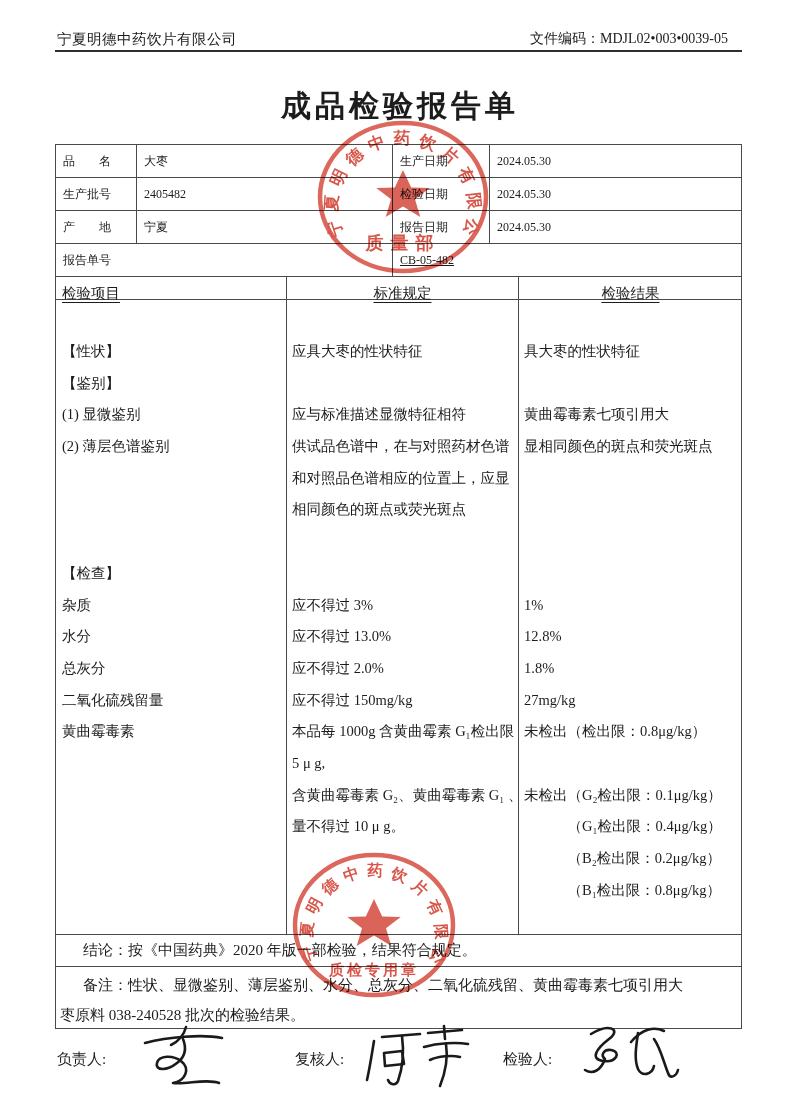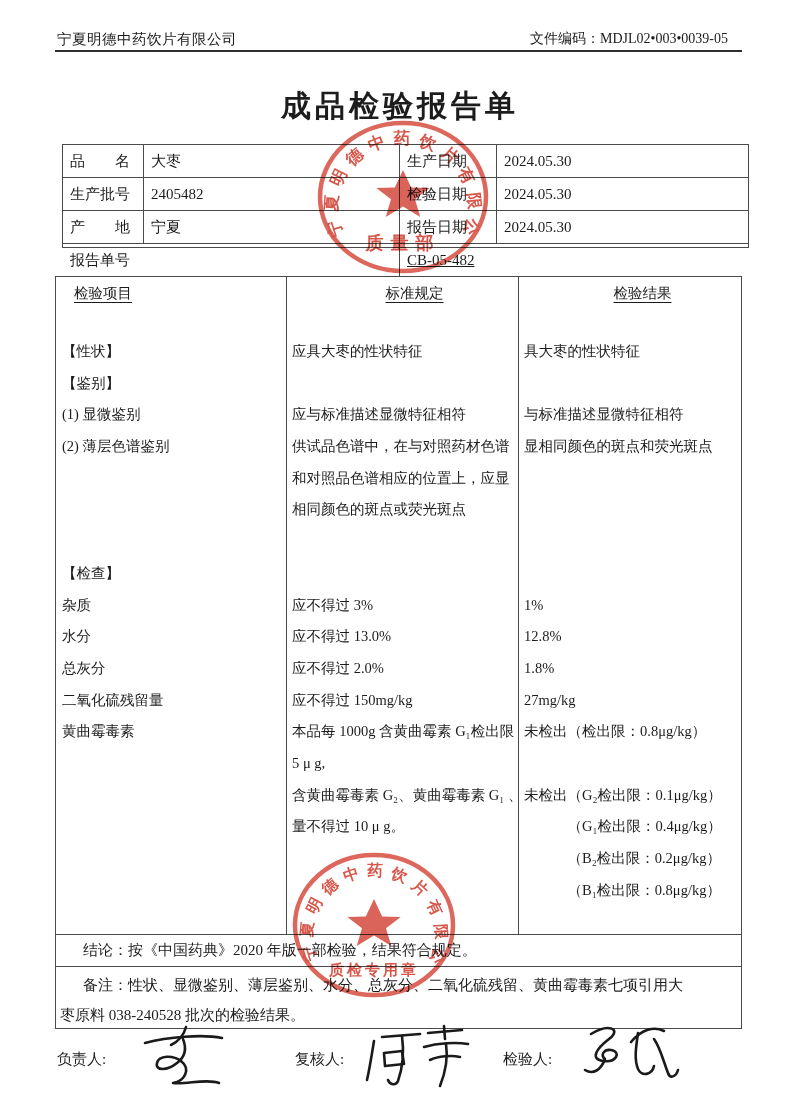--- a/index.html
+++ b/index.html
@@ -10,39 +10,39 @@
     border-radius:14px;
   }
   
   .hdr-company { position:absolute; left:57px; top:30px; font-size:14.5px; letter-spacing:.5px; }
   .hdr-doccode { position:absolute; right:72px; top:30px; font-size:14px; }
   .hdr-rule { position:absolute; left:55px; top:50px; width:687px; height:2px; background:#2f2f2f; }
   .doc-title { position:absolute; left:0; right:0; top:86px; text-align:center;
     font-size:30px; font-weight:bold; letter-spacing:4px; }
 
   
-  .info-table { position:absolute; left:62px; top:144px; width:687px; height:104px;
-    border:1px solid #4a4a4a; box-sizing:border-box; font-size:15px; }
+  .info-table { position:absolute; left:55px; top:144px; width:687px; height:156px;
+    border:1px solid #4a4a4a; box-sizing:border-box; font-size:12px; }
   .info-row { position:relative; height:33px; border-bottom:1px solid #4a4a4a; box-sizing:border-box; }
   .info-row:last-child { border-bottom:none; }
   .ic { position:absolute; top:0; height:100%; display:flex; align-items:center;
     box-sizing:border-box; padding:0 7px; white-space:pre; overflow:hidden; }
   .ic-l1 { left:0;   width:81px;  border-right:1px solid #4a4a4a; }
   .ic-v1 { left:81px; width:256px; border-right:1px solid #4a4a4a; }
   .ic-l2 { left:337px; width:97px; border-right:1px solid #4a4a4a; }
   .ic-v2 { left:434px; width:253px; }
   .ic-rl { left:0; width:337px; border-right:1px solid #4a4a4a; }
   .ic-rv { left:337px; width:350px;text-decoration:underline; }
 
   
   .main-table { position:absolute; left:55px; top:276px; width:687px; height:753px;
     border:1px solid #4a4a4a; box-sizing:border-box; font-size:14.5px; }
   .vdiv { position:absolute; top:0; height:657px; width:0; border-left:1px solid #4a4a4a; }
   .vdiv1 { left:230px; } .vdiv2 { left:462px; }
-  .mt-head { position:absolute; top:0; left:12px; width:100%; height:32px; }
+  .mt-head { position:absolute; top:0; left:0; width:100%; height:32px; }
   .mh { position:absolute; top:0; height:32px; display:flex; align-items:center; }
   .mh span { text-decoration:underline; text-underline-offset:4px; }
   .mh1 { left:6px; width:220px; }
   .mh2 { left:231px; width:231px; justify-content:center; }
   .mh3 { left:463px; width:223px; justify-content:center; }
   .mcol { position:absolute; top:59px; }
   .mcol1 { left:6px;  width:222px; }
   .mcol2 { left:236px; width:226px; }
   .mcol3 { left:468px; width:218px; }
   .tline { height:31.7px; line-height:31.7px; white-space:pre; overflow:visible; }
@@ -153,21 +153,21 @@
       <div class="tline">本品每 1000g 含黄曲霉素 G₁检出限</div>
       <div class="tline">5 μ g,</div>
       <div class="tline">含黄曲霉毒素 G₂、黄曲霉毒素 G₁ 、</div>
       <div class="tline">量不得过 10 μ g。</div>
       <div class="tline"></div>
     </div>
 
     <div class="mcol mcol3">
       <div class="tline">具大枣的性状特征</div>
       <div class="tline"></div>
-      <div class="tline">与标准描述显微特征相符</div>
+      <div class="tline">黄曲霉毒素七项引用大</div>
       <div class="tline">显相同颜色的斑点和荧光斑点</div>
       <div class="tline"></div>
       <div class="tline"></div>
       <div class="tline"></div>
       <div class="tline"></div>
       <div class="tline">1%</div>
       <div class="tline">12.8%</div>
       <div class="tline">1.8%</div>
       <div class="tline">27mg/kg</div>
       <div class="tline">未检出（检出限：0.8μg/kg）</div>

